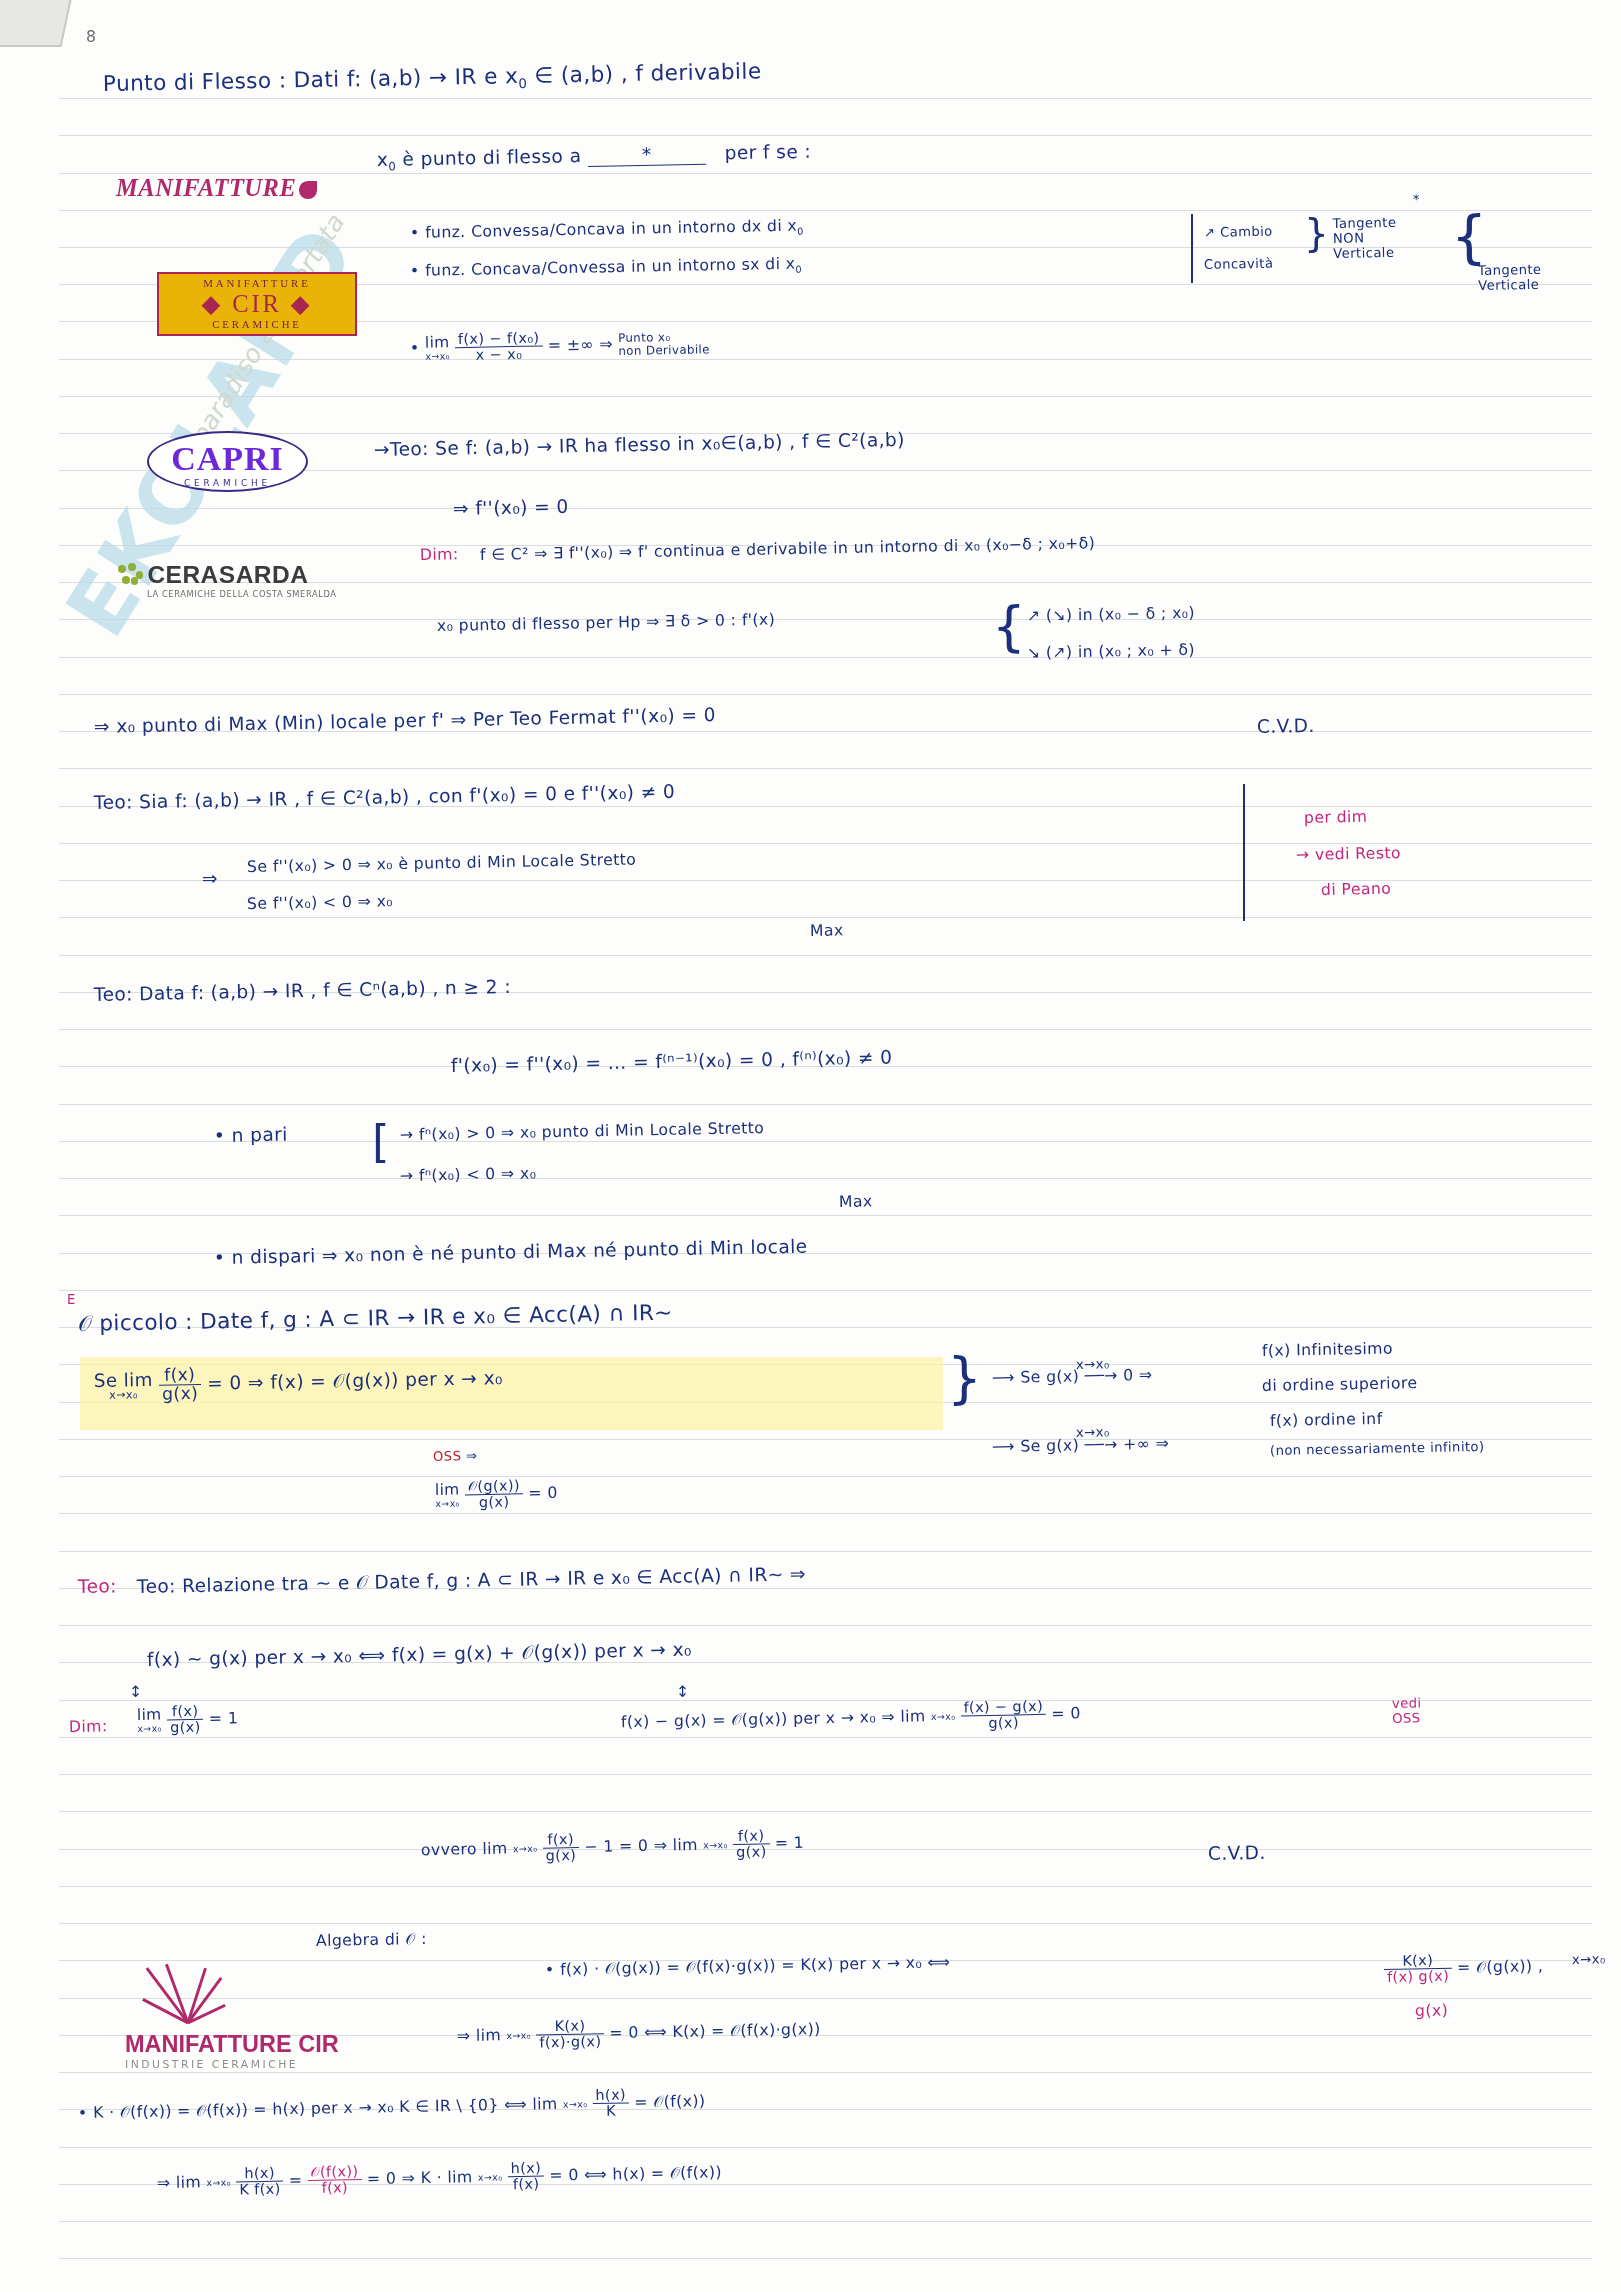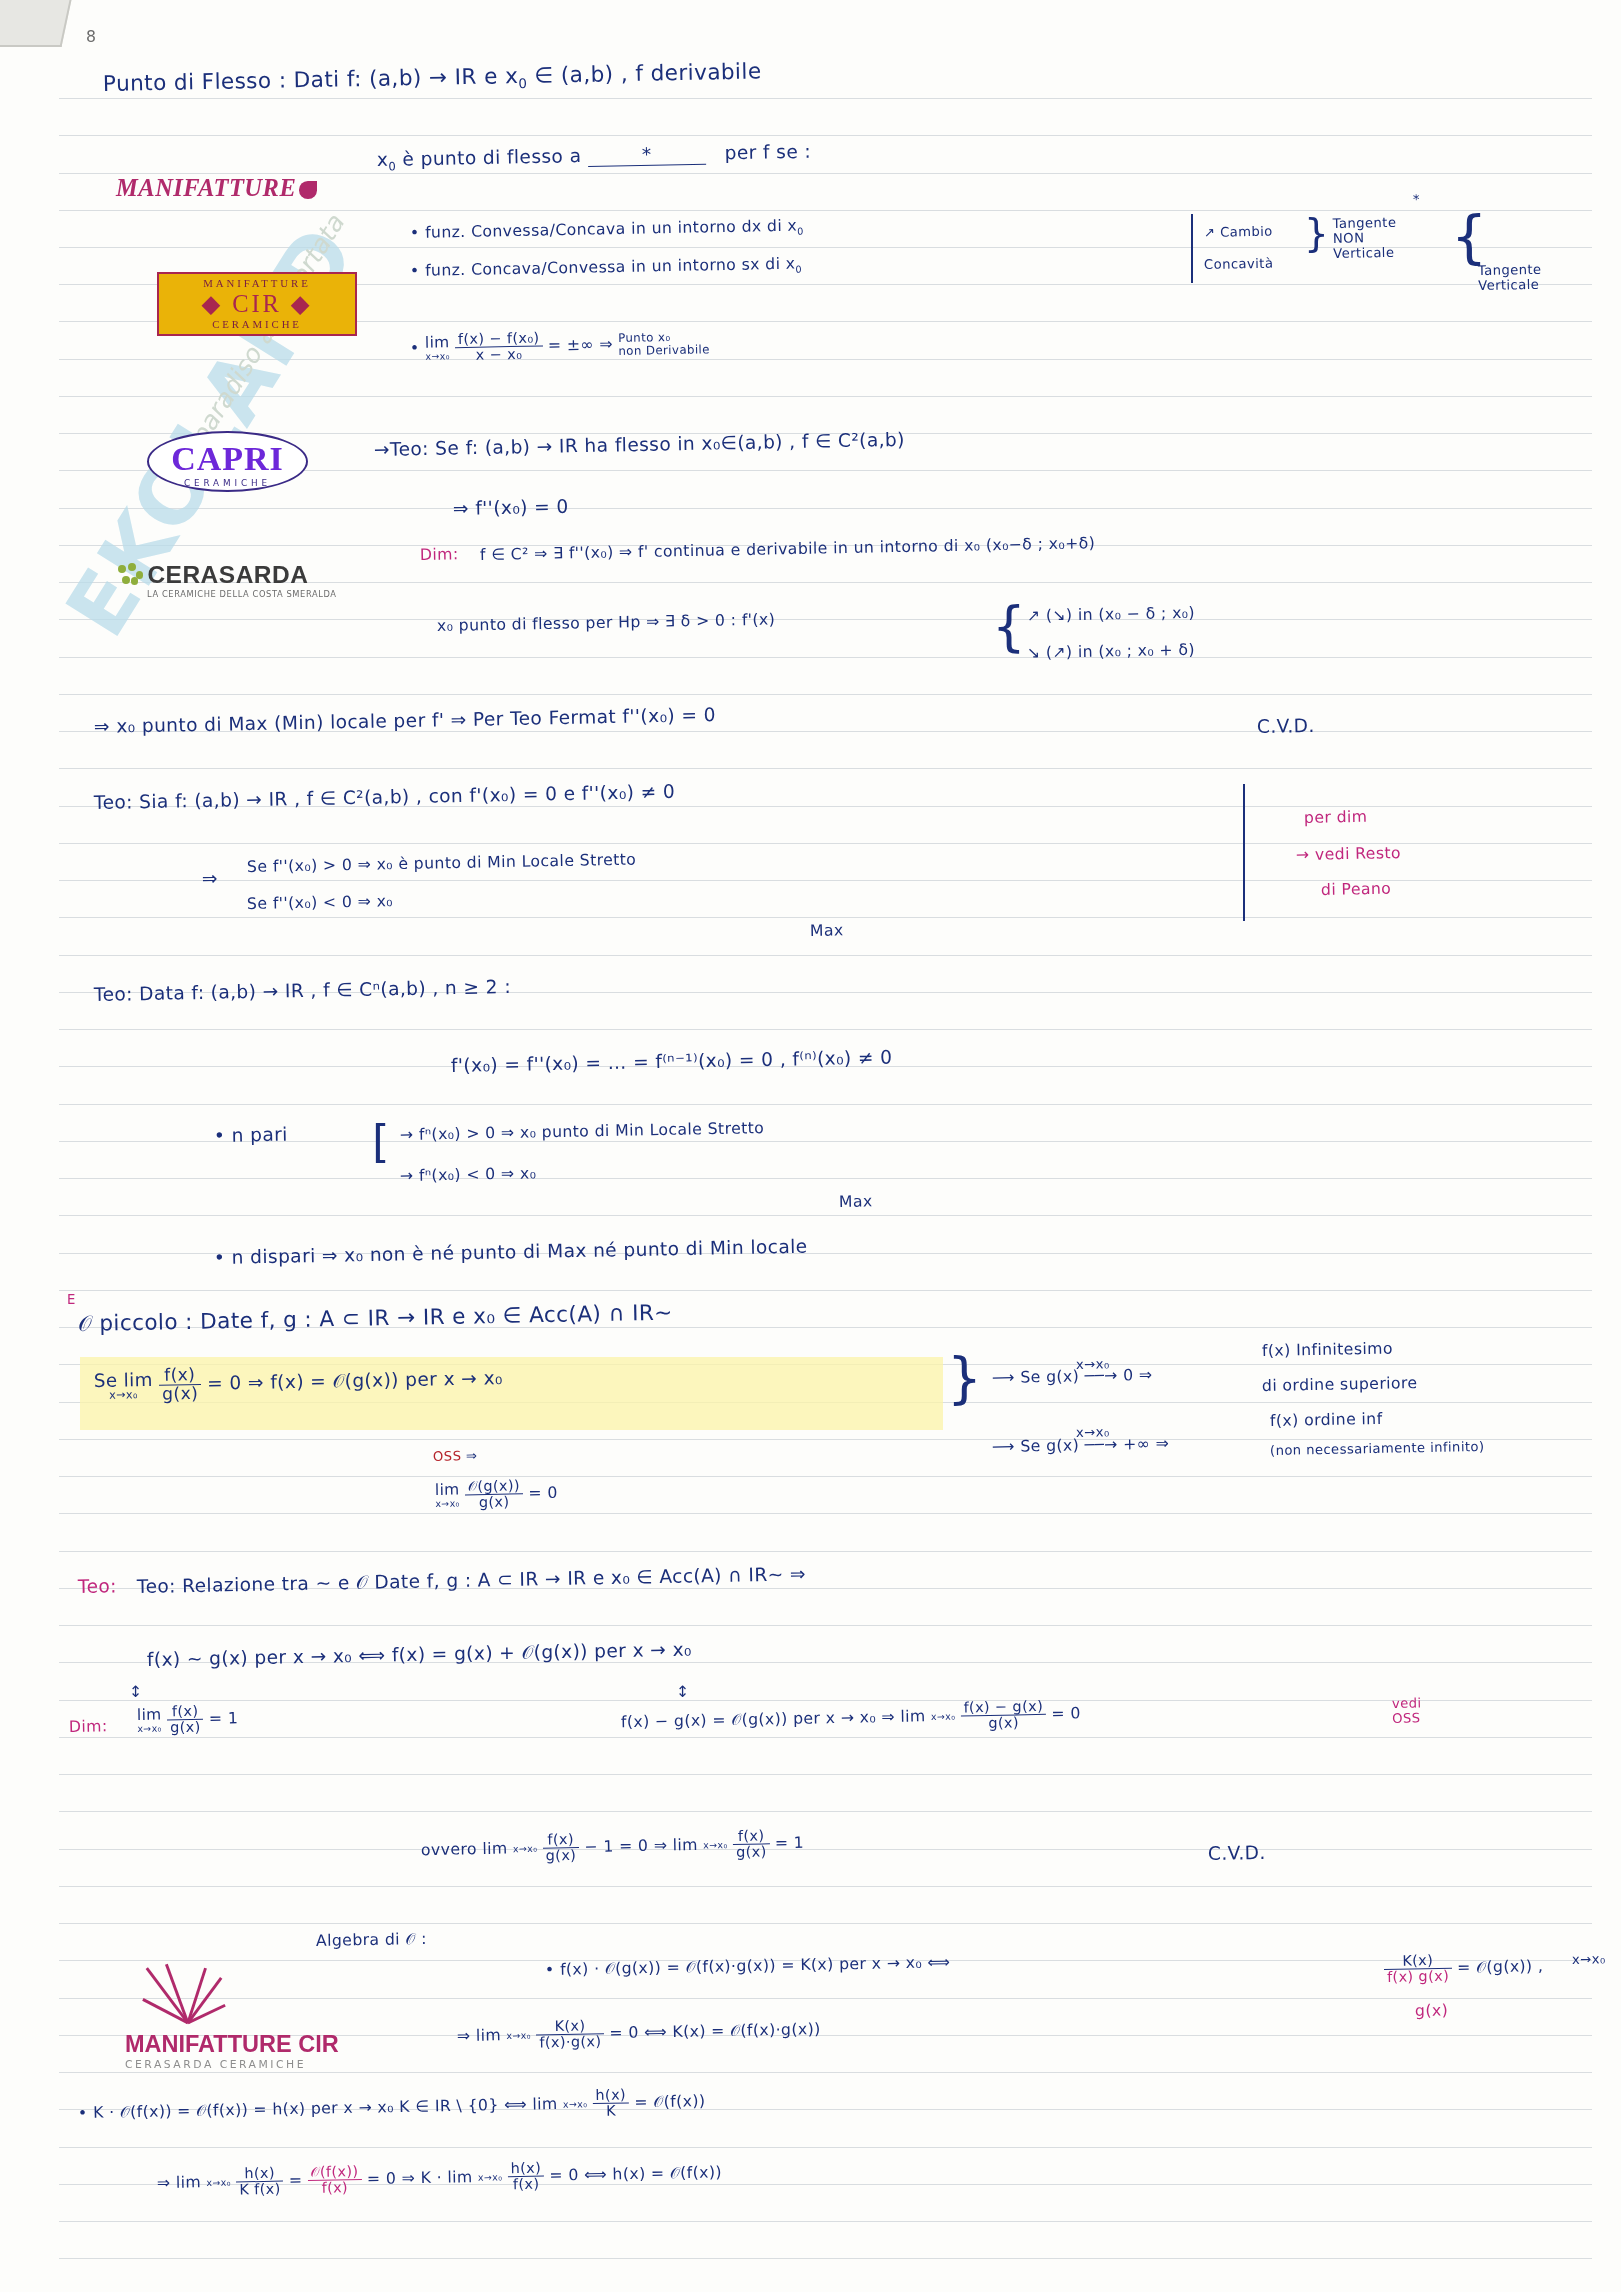--- a/index.html
+++ b/index.html
@@ -265,21 +265,21 @@
       <g stroke="#b02a6b" stroke-width="3" fill="none">
         <path d="M10 8 L52 64"></path>
           <path d="M30 4 L52 64"></path>
           <path d="M52 64 L86 18"></path>
           <path d="M52 64 L70 8"></path>
         <path d="M52 64 L90 46"></path>
           <path d="M6 40 L52 64"></path>
       </g>
     </svg>
     <div class="n">MANIFATTURE CIR</div>
-    <div class="s">CERASARDA CERAMICHE</div>
+    <div class="s">INDUSTRIE CERAMICHE</div>
   </div>
 
   <div class="hw lg tilt1" style="left:103px; top:71px;">
     <span>Punto di Flesso :  Dati f: (a,b) → IR   e   x</span><span class="sub">0</span><span> ∈ (a,b) ,  f  derivabile</span>
   </div>
 
   <div class="hw tilt1" style="left:377px; top:149px;">
     <span>x</span><span class="sub">0</span><span>  è  punto  di  flesso a</span>
     <span style="display:inline-block;width:118px;border-bottom:1.5px solid #1b2f7a;text-align:center;">*</span>
     <span>&nbsp;&nbsp;</span><span>per  f   se :</span>

